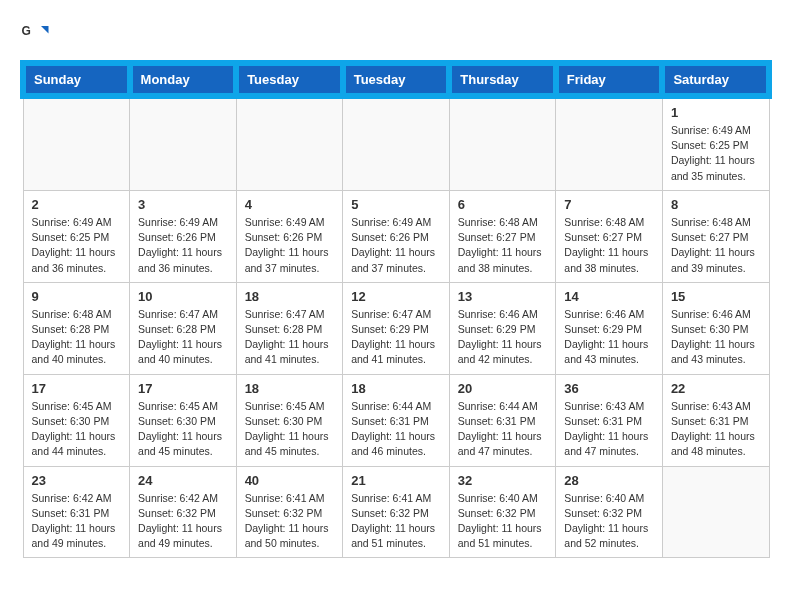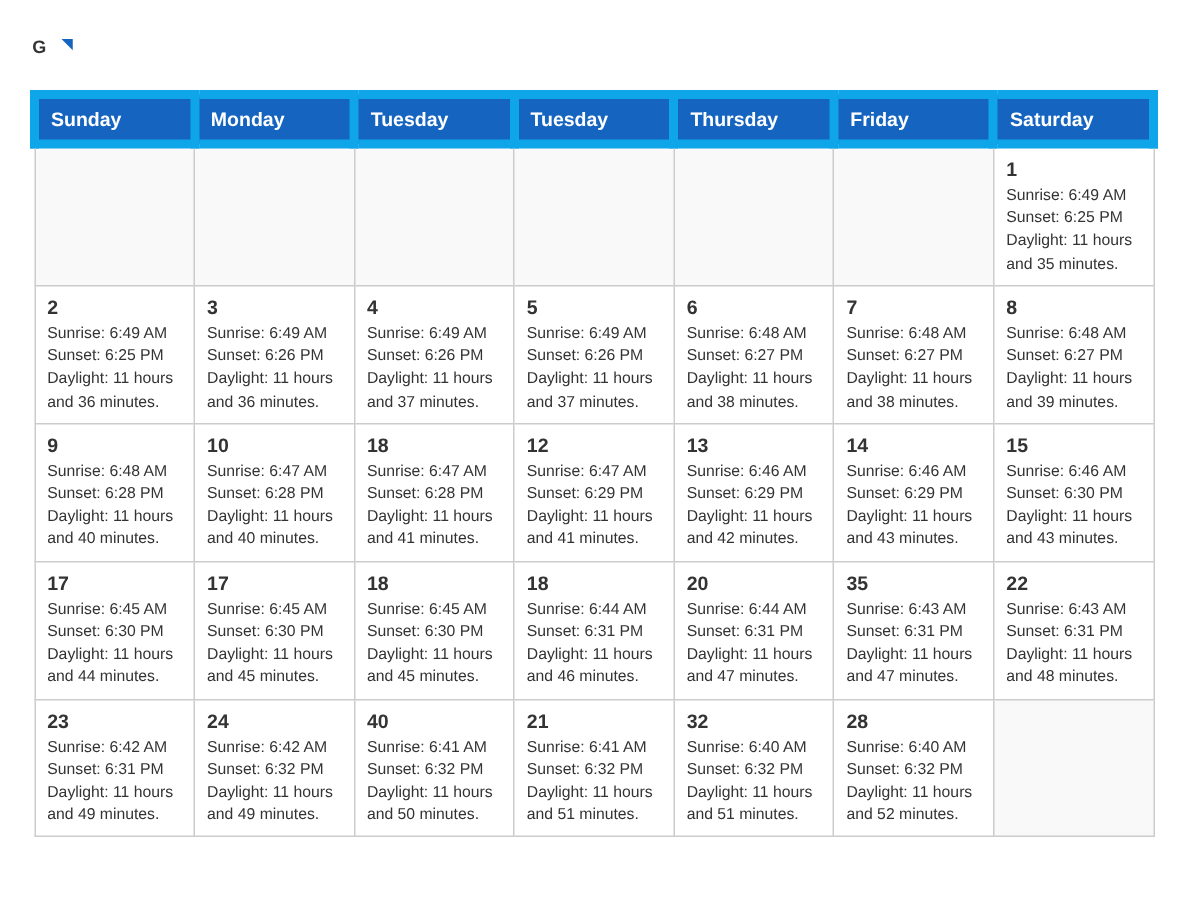--- a/index.html
+++ b/index.html
@@ -269,21 +269,21 @@
 and 46 minutes.</div>
         </td>
         <td>
           <span class="day-num">20</span>
           <div class="cell-info" style="white-space: pre-line;">Sunrise: 6:44 AM
 Sunset: 6:31 PM
 Daylight: 11 hours
 and 47 minutes.</div>
         </td>
         <td>
-          <span class="day-num">35</span>
+          <span class="day-num">36</span>
           <div class="cell-info" style="white-space: pre-line;">Sunrise: 6:43 AM
 Sunset: 6:31 PM
 Daylight: 11 hours
 and 47 minutes.</div>
         </td>
         <td>
           <span class="day-num">22</span>
           <div class="cell-info" style="white-space: pre-line;">Sunrise: 6:43 AM
 Sunset: 6:31 PM
 Daylight: 11 hours

